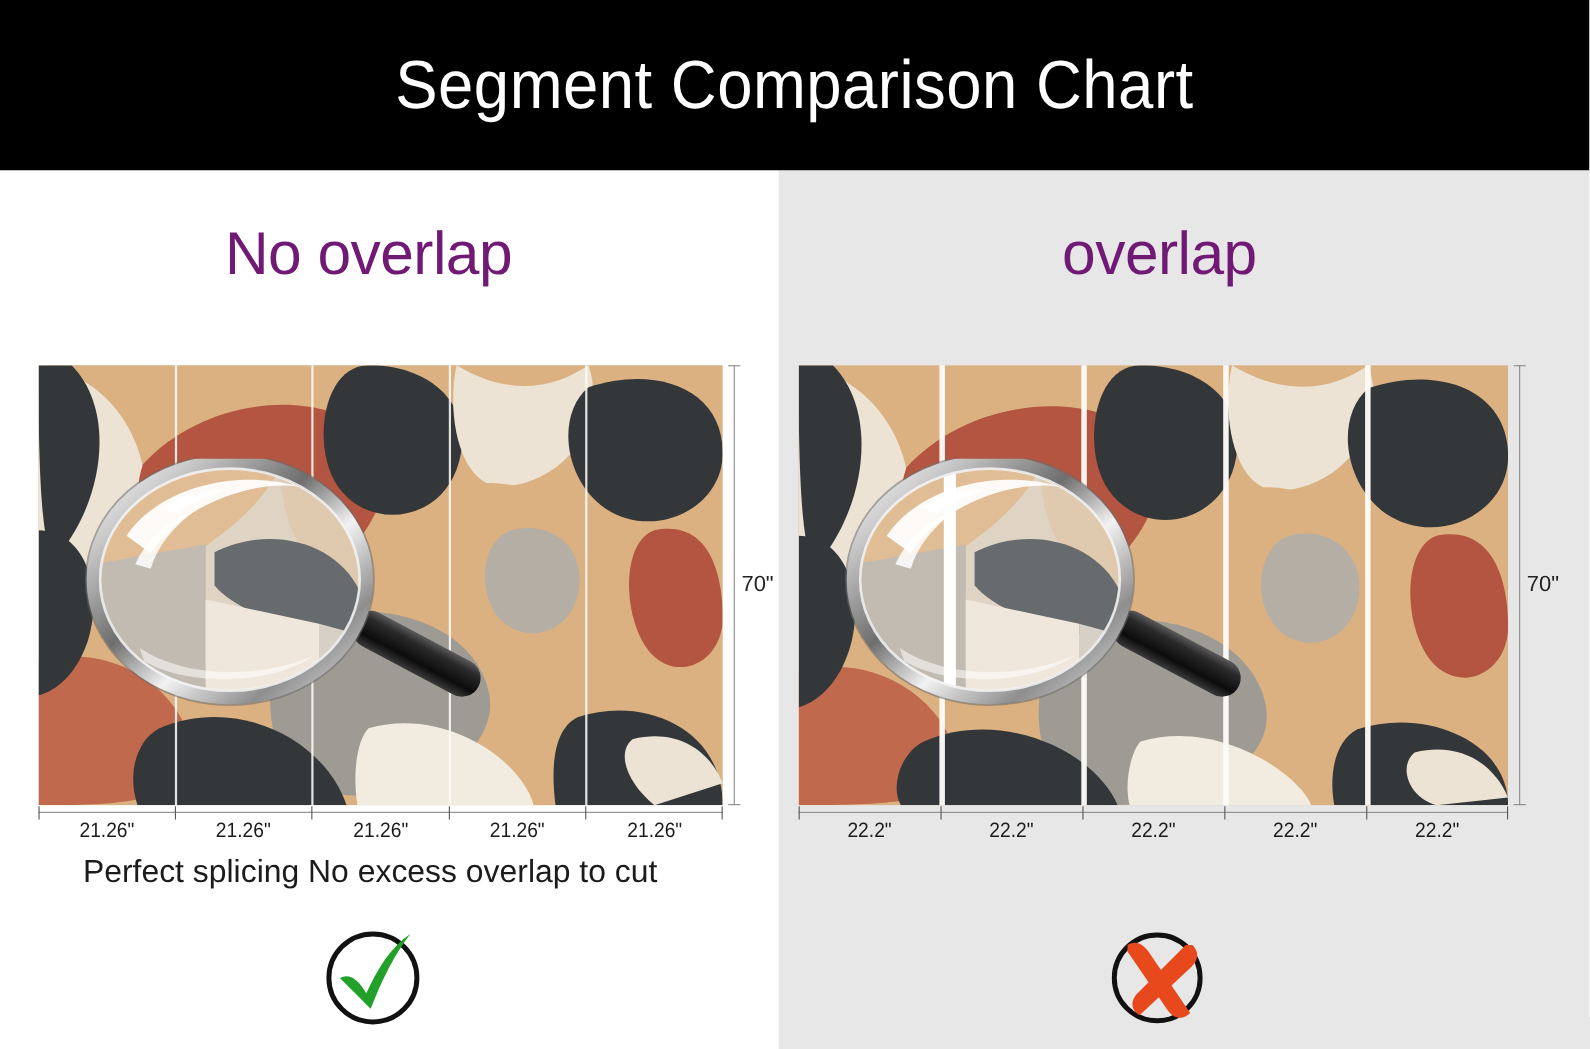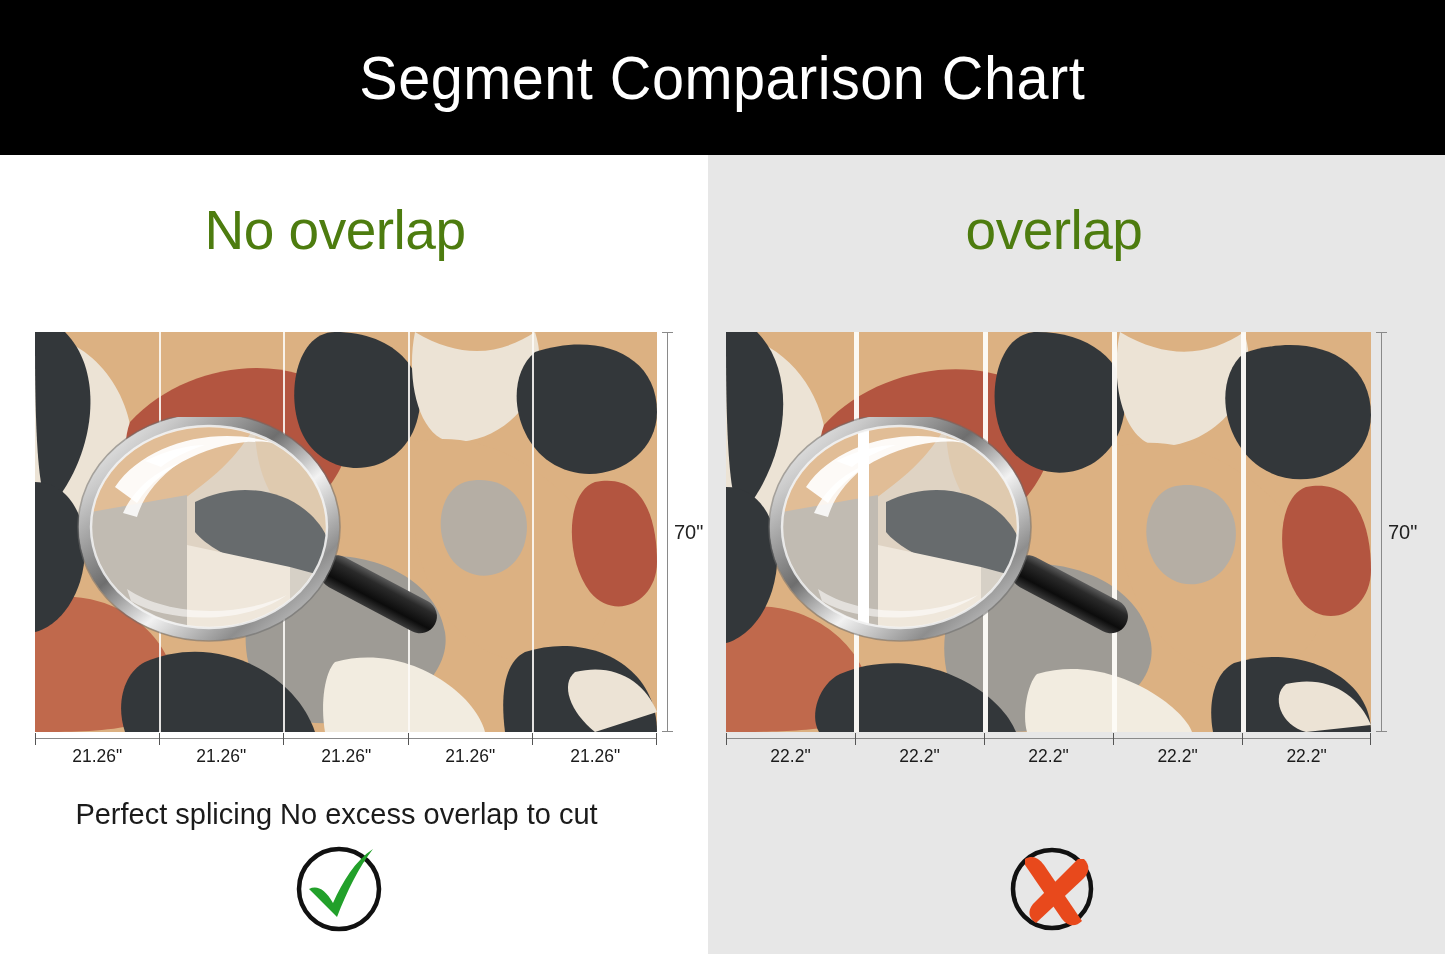--- a/index.html
+++ b/index.html
@@ -30,21 +30,21 @@
   .panels{position:absolute;left:0;top:155px;width:1445px;height:799px;display:flex;}
   .panel{position:relative;height:799px;box-sizing:border-box;}
   .panel-left{width:708px;background:#ffffff;}
   .panel-right{width:737px;background:#e7e7e7;}
 
   .panel-heading{
     position:absolute;top:48px;left:0;width:100%;
     text-align:center;
     font-size:55px;
     font-weight:400;
-    color:#4d7c0f;
+    color:#701a75;
     line-height:1;
     letter-spacing:-0.5px;
   }
   .panel-left .panel-heading{ padding-right:38px; box-sizing:border-box; }
   .panel-right .panel-heading{ padding-right:45px; box-sizing:border-box; }
 
   
   .mural-wrap{position:absolute;}
   .mural-wrap-left{left:35px;top:177px;width:622px;height:400px;}
   .mural-wrap-right{left:18px;top:177px;width:645px;height:400px;}
@@ -79,21 +79,21 @@
   .hdim .seglabel{
     flex:1 1 0;text-align:center;font-size:19px;color:#1b1b1b;white-space:nowrap;
     transform:scaleX(0.92);
   }
 
   
   .caption{
     position:absolute;left:0;width:100%;
     text-align:center;font-size:29px;color:#1b1b1b;line-height:1;
   }
-  .panel-left .caption{top:645px;padding-right:35px;box-sizing:border-box;}
+  .panel-left .caption{top:624px;padding-right:35px;box-sizing:border-box;}
   .panel-right .caption{top:645px;padding-right:45px;box-sizing:border-box;}
 
   
   .status-icon{position:absolute;top:686px;left:0;width:100%;display:flex;justify-content:center;}
   .panel-left .status-icon{padding-right:30px;box-sizing:border-box;}
   .panel-right .status-icon{padding-right:45px;box-sizing:border-box;}
 </style>
 </head>
 <body>
 

